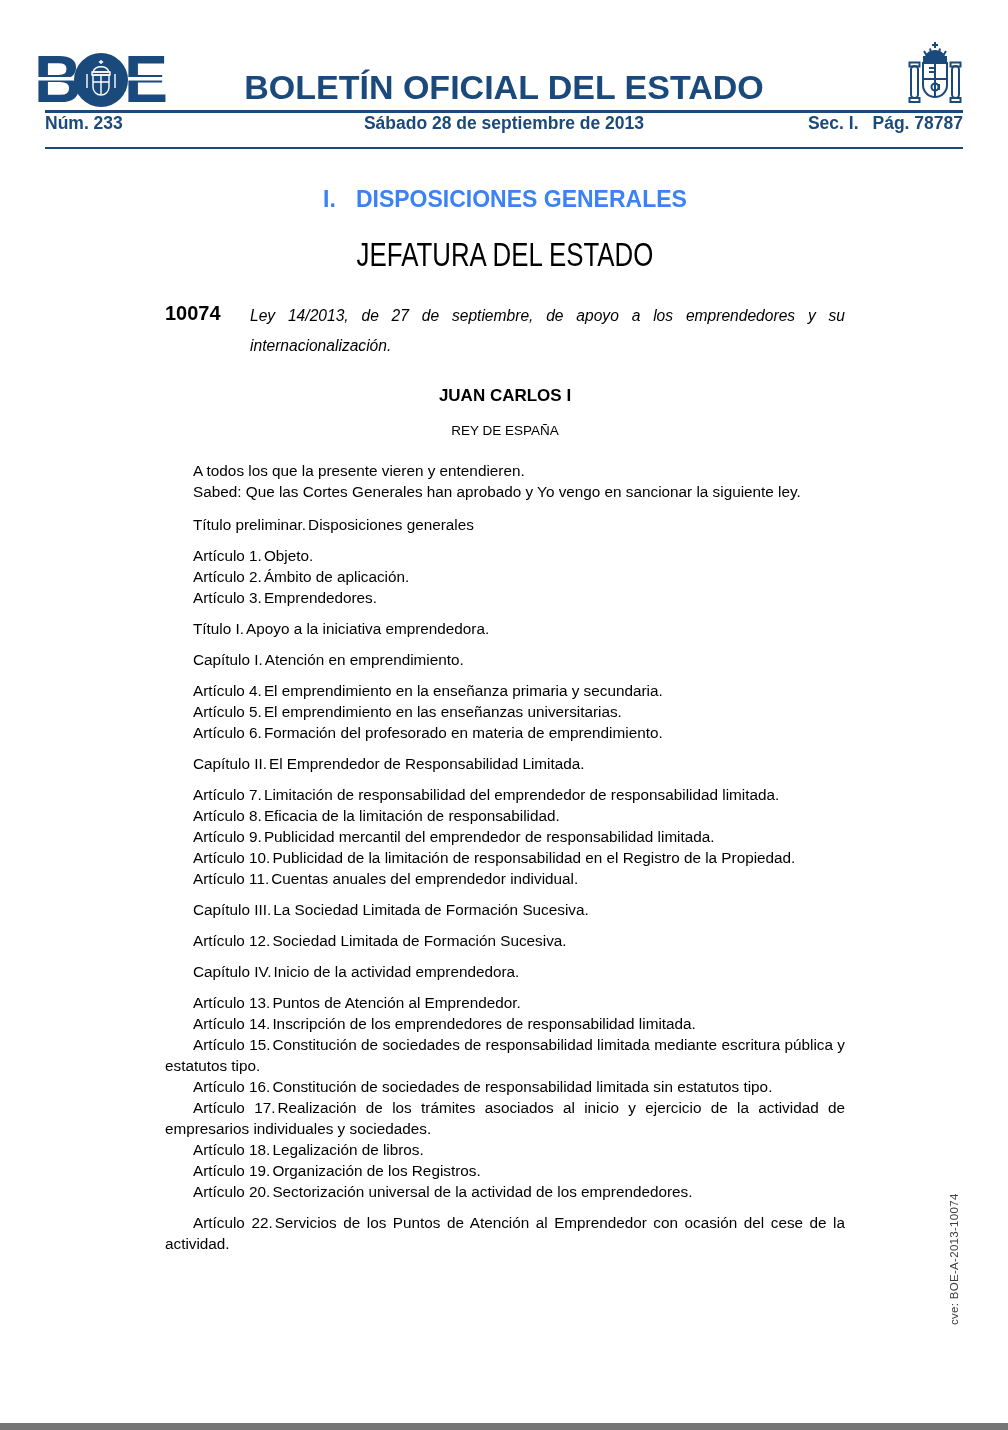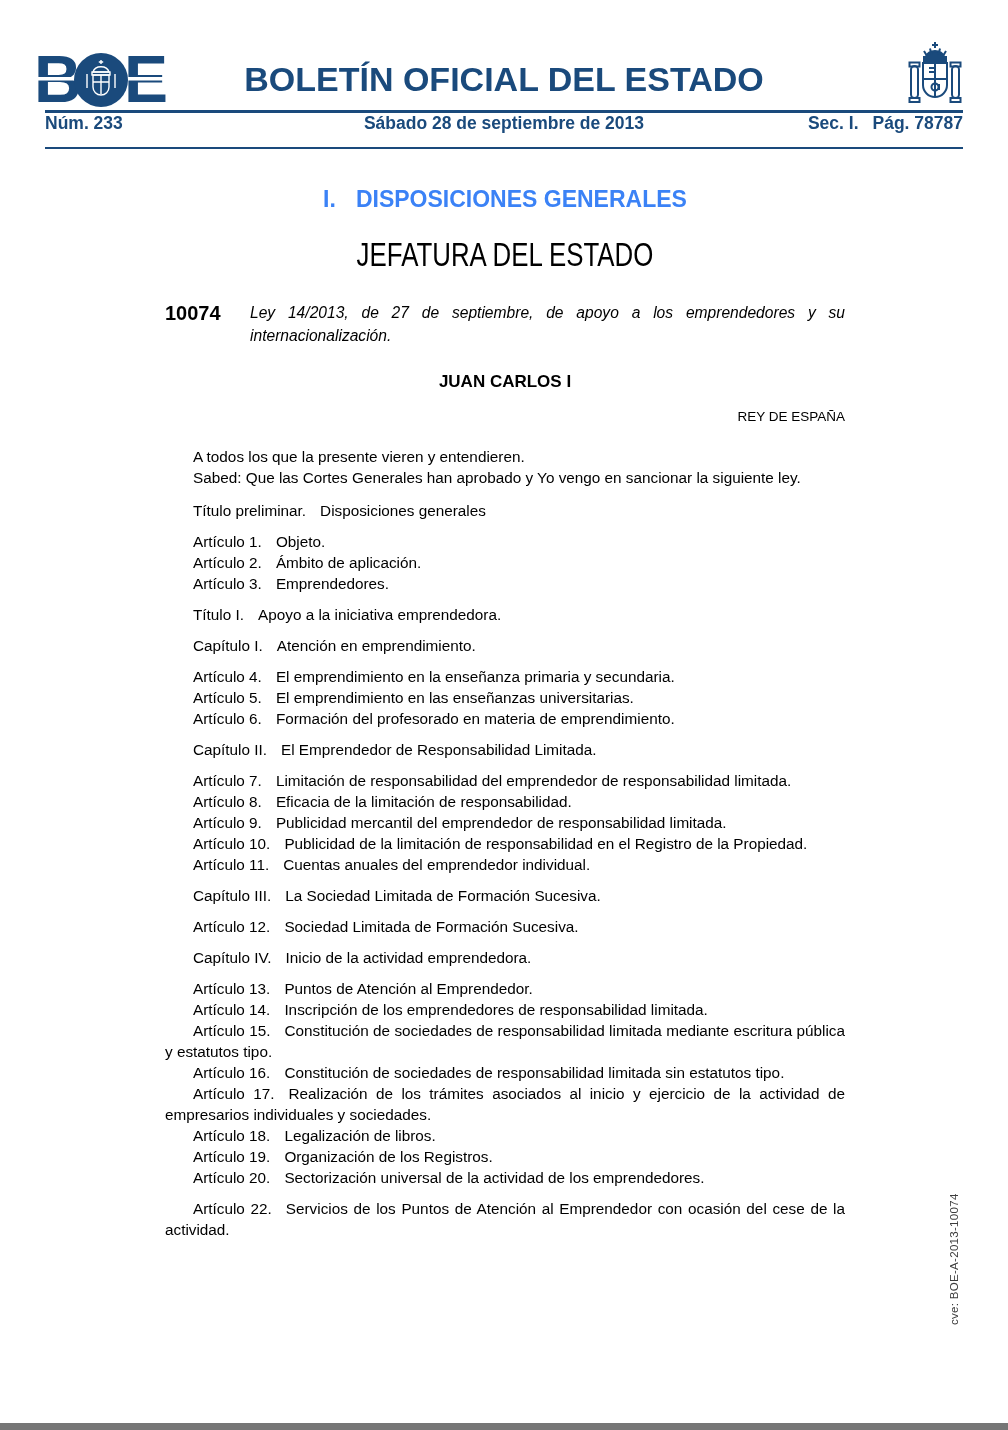--- a/index.html
+++ b/index.html
@@ -7,21 +7,21 @@
     width: 1008px; height: 1430px;
     background: #ffffff;
     font-family: "Liberation Sans", sans-serif;
     color: #000;
     position: relative;
   }
   .page { position: absolute; inset: 0; overflow: hidden; background: #fff; }
 
   
   .masthead {
-    position: absolute; left: 45px; width: 918px; top: 60px;
+    position: absolute; left: 45px; width: 918px; top: 68px;
     text-align: center;
     color: #1a4a7c;
     font-weight: bold;
     font-size: 34px;
     letter-spacing: 0px;
     white-space: nowrap;
   }
   .logo { position: absolute; left: 36px; top: 50px; }
   .arms { position: absolute; left: 906px; top: 40px; }
 
@@ -55,34 +55,34 @@
   .organ {
     margin: 22px 0 0 0; text-align: center;
     font-size: 34px; font-weight: 400;
     transform: scaleX(0.76);
     white-space: nowrap;
   }
 
   .entry { display: flex; margin-top: 27px; }
   .entry-number { flex: none; width: 85px; font-weight: bold; font-size: 20px; padding-top: 1px; }
   .entry-summary {
-    flex: 1; font-style: italic; font-size: 15.6px; line-height: 23px;
+    flex: 1; font-style: italic; font-size: 15.6px; line-height: 30px;
     text-align: justify;
   }
 
   .king { margin: 25px 0 0 0; text-align: center; font-size: 17px; font-weight: 700; }
-  .rey  { margin: 17px 0 0 0; text-align: right; font-size: 13.5px; font-weight: 400; }
+  .rey  { margin: 17px 0 0 0; text-align: center; font-size: 13.5px; font-weight: 400; }
 
   .preamble { margin-top: 22px; font-size: 15.3px; line-height: 21px; }
   .preamble p { margin: 0; text-indent: 28px; text-align: justify; }
 
   .toc { margin-top: 12px; font-size: 15.3px; line-height: 21px; }
   .toc-group { margin: 0 0 10px 0; }
   .toc-item { margin: 0; text-indent: 28px; text-align: justify; }
-  .toc-label { margin-right: 14px; }
+  .toc-label { margin-right: 2px; }
 
   
   .cve {
     position: absolute; left: 948px; top: 1175px; width: 18px; height: 150px;
     writing-mode: vertical-rl;
     transform: rotate(180deg);
     font-size: 11.5px; color: #3c3c3c; letter-spacing: 0.3px;
     white-space: nowrap;
   }
 

